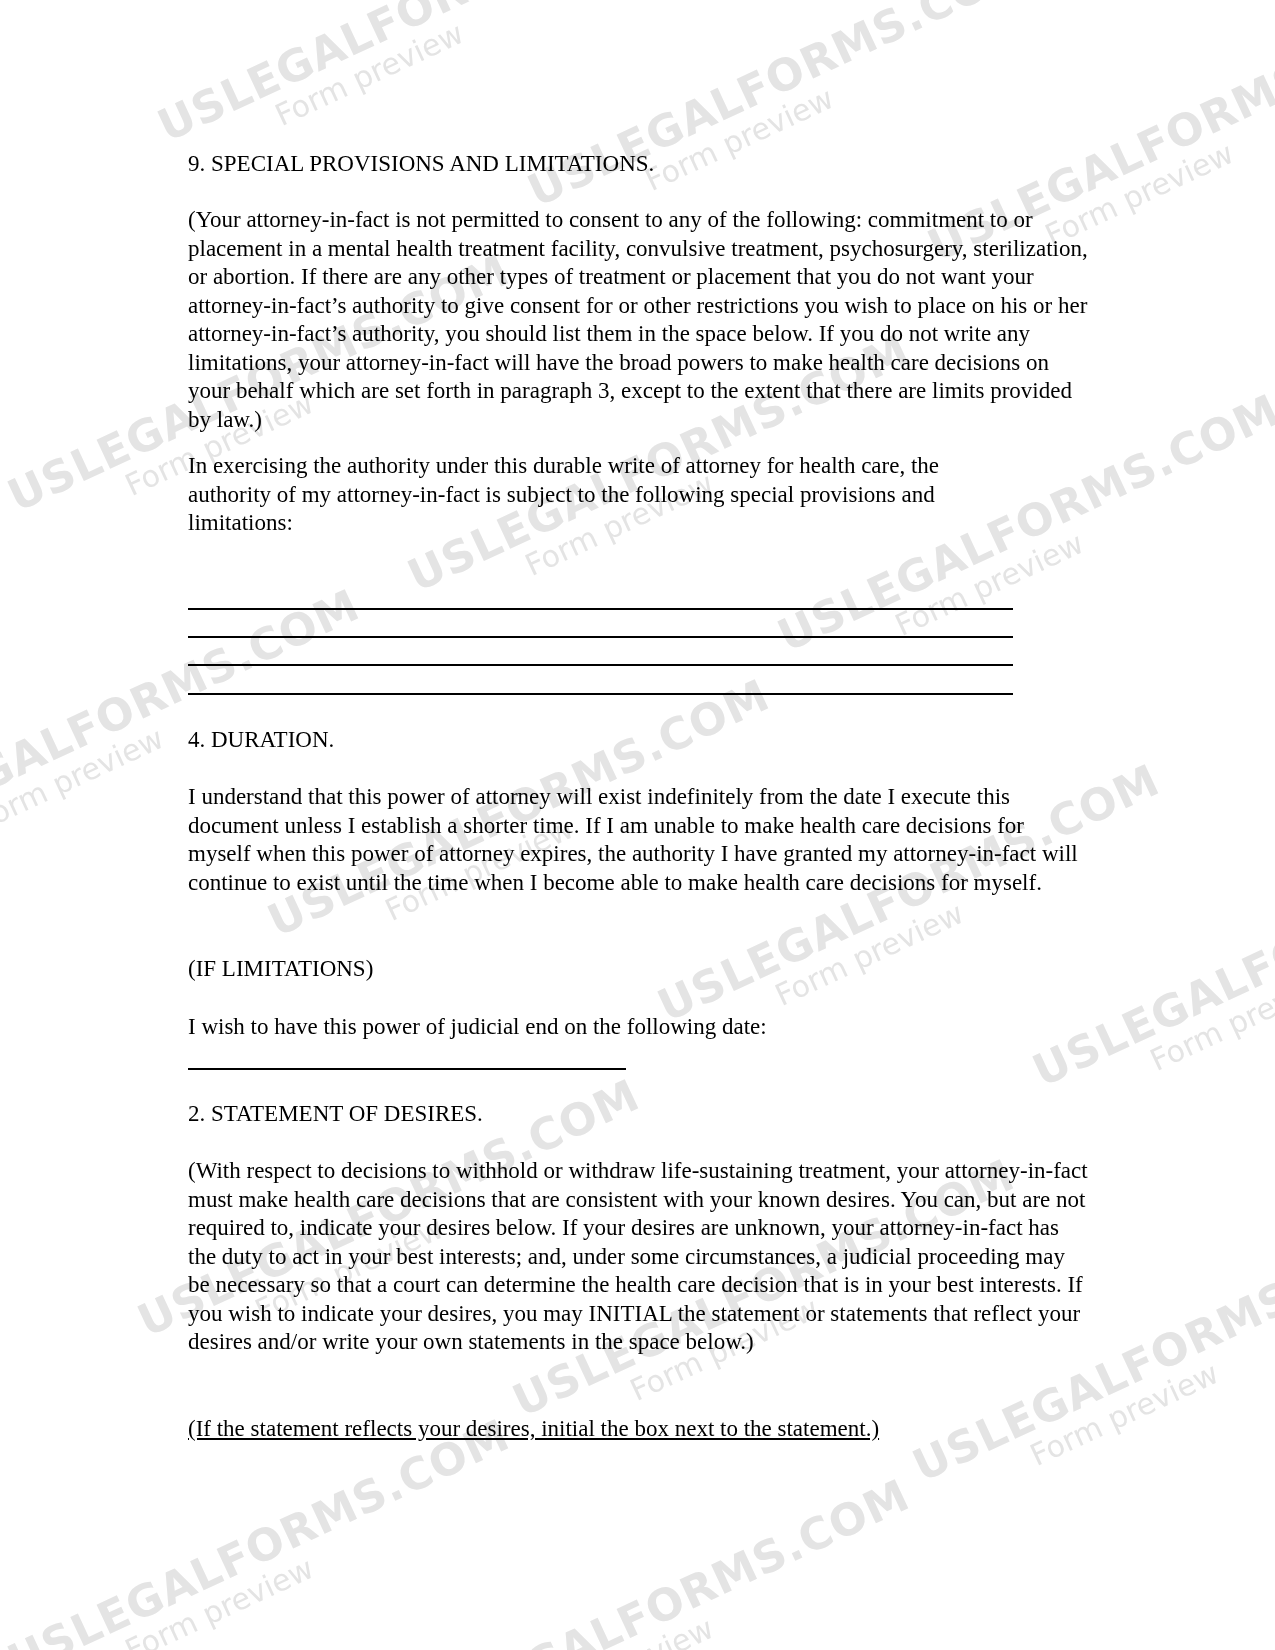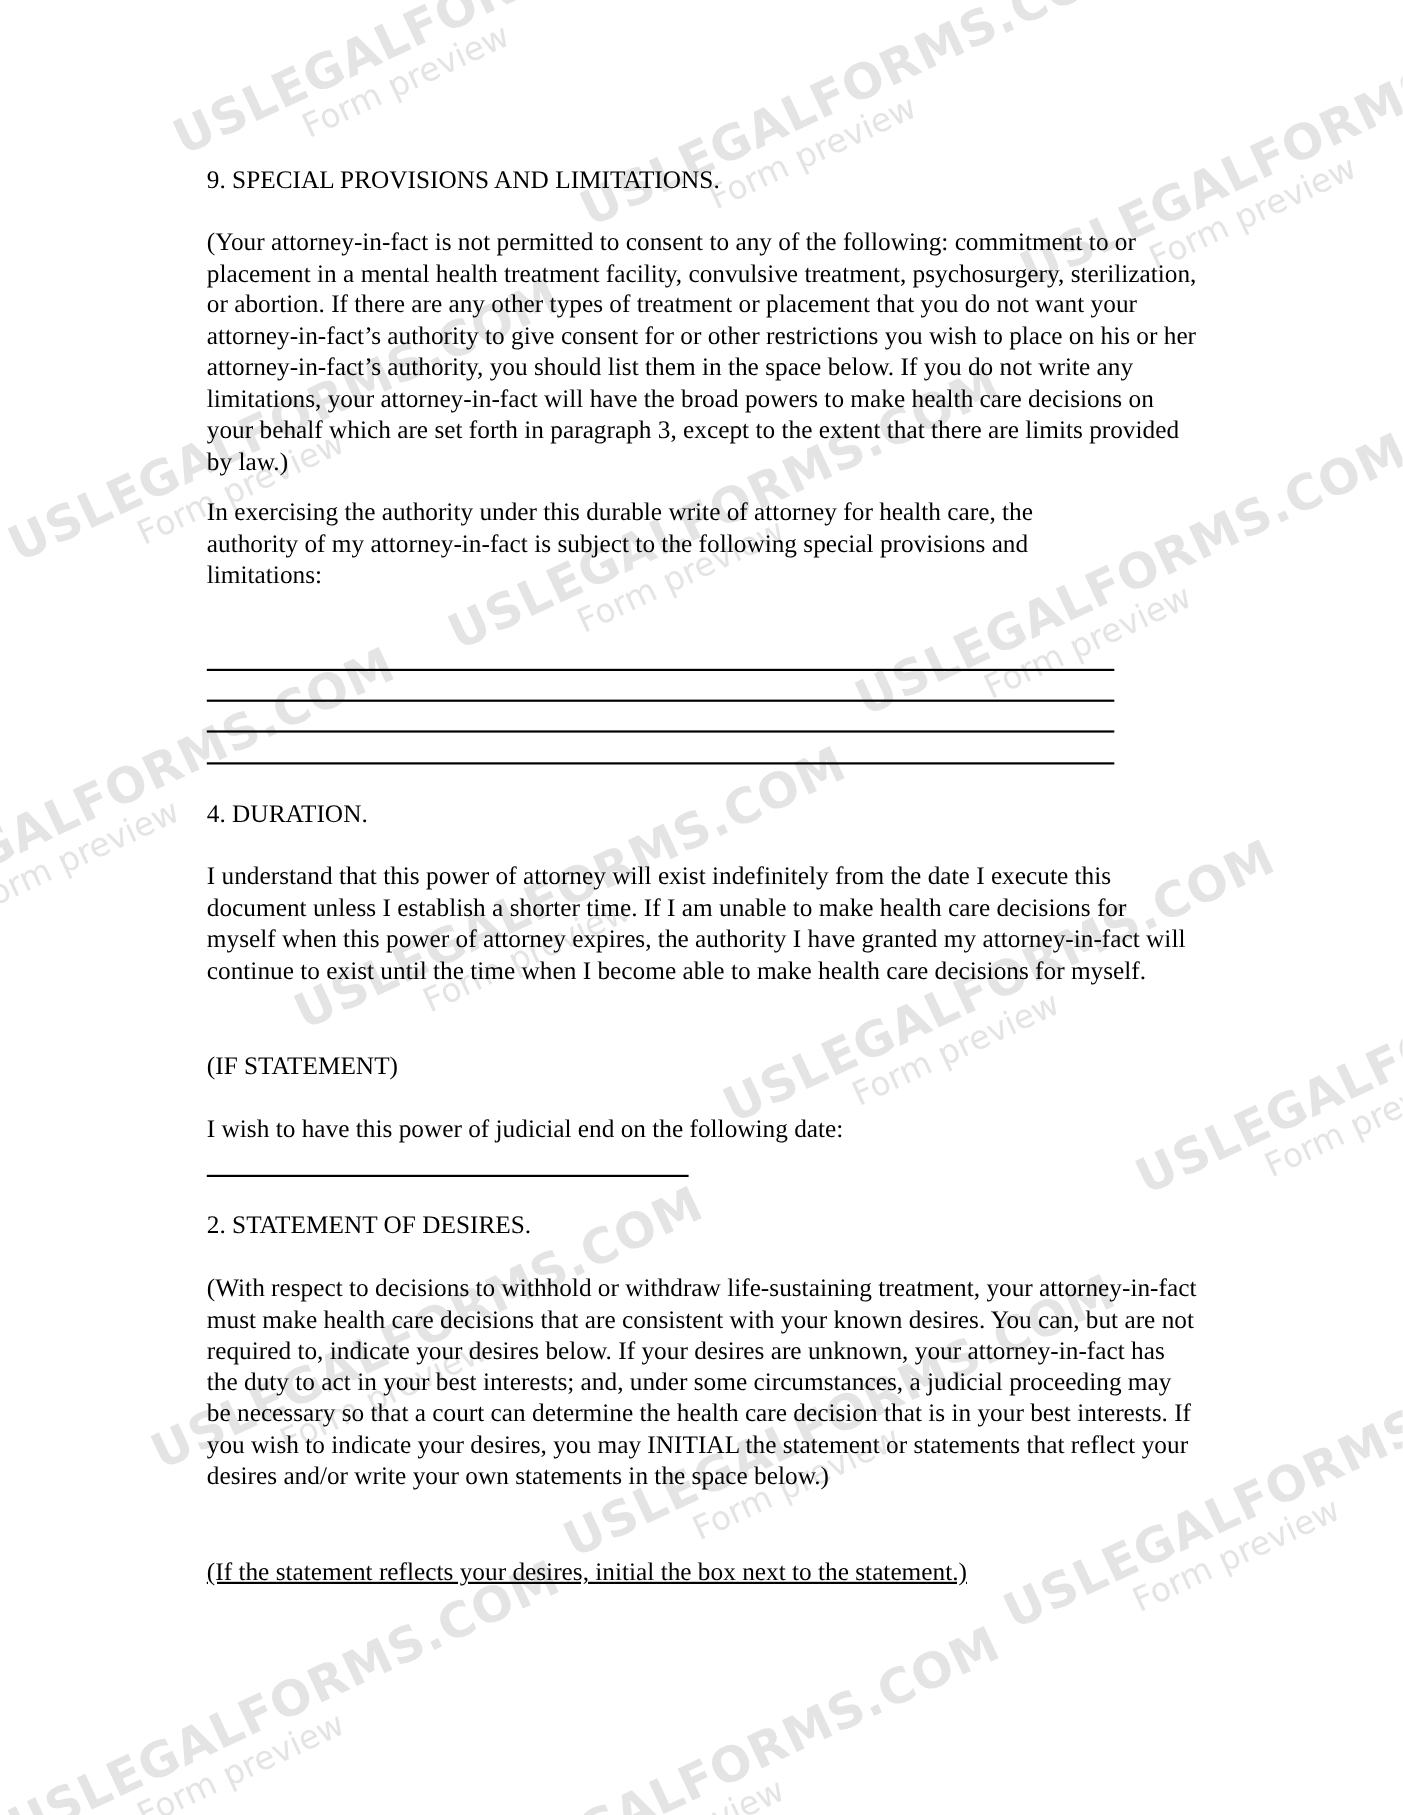--- a/index.html
+++ b/index.html
@@ -84,21 +84,21 @@
     <div class="blk" style="top:206px;width:900px;"> (Your attorney-in-fact is not permitted to consent to any of the following: commitment to or placement in a mental health treatment facility, convulsive treatment, psychosurgery, sterilization, or abortion. If there are any other types of treatment or placement that you do not want your attorney-in-fact’s authority to give consent for or other restrictions you wish to place on his or her attorney-in-fact’s authority, you should list them in the space below. If you do not write any limitations, your attorney-in-fact will have the broad powers to make health care decisions on your behalf which are set forth in paragraph 3, except to the extent that there are limits provided by law.)</div>
     <div class="blk" style="top:452px;width:835px;">In exercising the authority under this durable write of attorney for health care, the authority of my attorney-in-fact is subject to the following special provisions and limitations:</div>
 
     <div class="fill-line" style="top:608px;width:825px;"></div>
     <div class="fill-line" style="top:636px;width:825px;"></div>
     <div class="fill-line" style="top:664px;width:825px;"></div>
     <div class="fill-line" style="top:693px;width:825px;"></div>
 
     <div class="blk" style="top:726px;">4.  DURATION.</div>
     <div class="blk" style="top:783px;width:900px;">I understand that this power of attorney will exist indefinitely from the date I execute this document unless I establish a shorter time. If I am unable to make health care decisions for myself when this power of attorney expires, the authority I have granted my attorney-in-fact will continue to exist until the time when I become able to make health care decisions for myself.</div>
-    <div class="blk" style="top:955px;"> (IF STATEMENT)</div>
+    <div class="blk" style="top:955px;"> (IF LIMITATIONS)</div>
     <div class="blk" style="top:1013px;">I wish to have this power of judicial end on the following date:</div>
     <div class="fill-line" style="top:1068px;width:438px;"></div>
 
     <div class="blk" style="top:1100px;">2.  STATEMENT OF DESIRES.</div>
     <div class="blk" style="top:1157px;width:900px;"> (With respect to decisions to withhold or withdraw life-sustaining treatment, your attorney-in-fact must make health care decisions that are consistent with your known desires. You can, but are not required to, indicate your desires below. If your desires are unknown, your attorney-in-fact has the duty to act in your best interests; and, under some circumstances, a judicial proceeding may be necessary so that a court can determine the health care decision that is in your best interests. If you wish to indicate your desires, you may INITIAL the statement or statements that reflect your desires and/or write your own statements in the space below.)</div>
     <div class="blk" style="top:1415px;text-decoration:underline;">(If the statement reflects your desires, initial the box next to the statement.)</div>
   </div>
 </div>
 
 </body></html>

